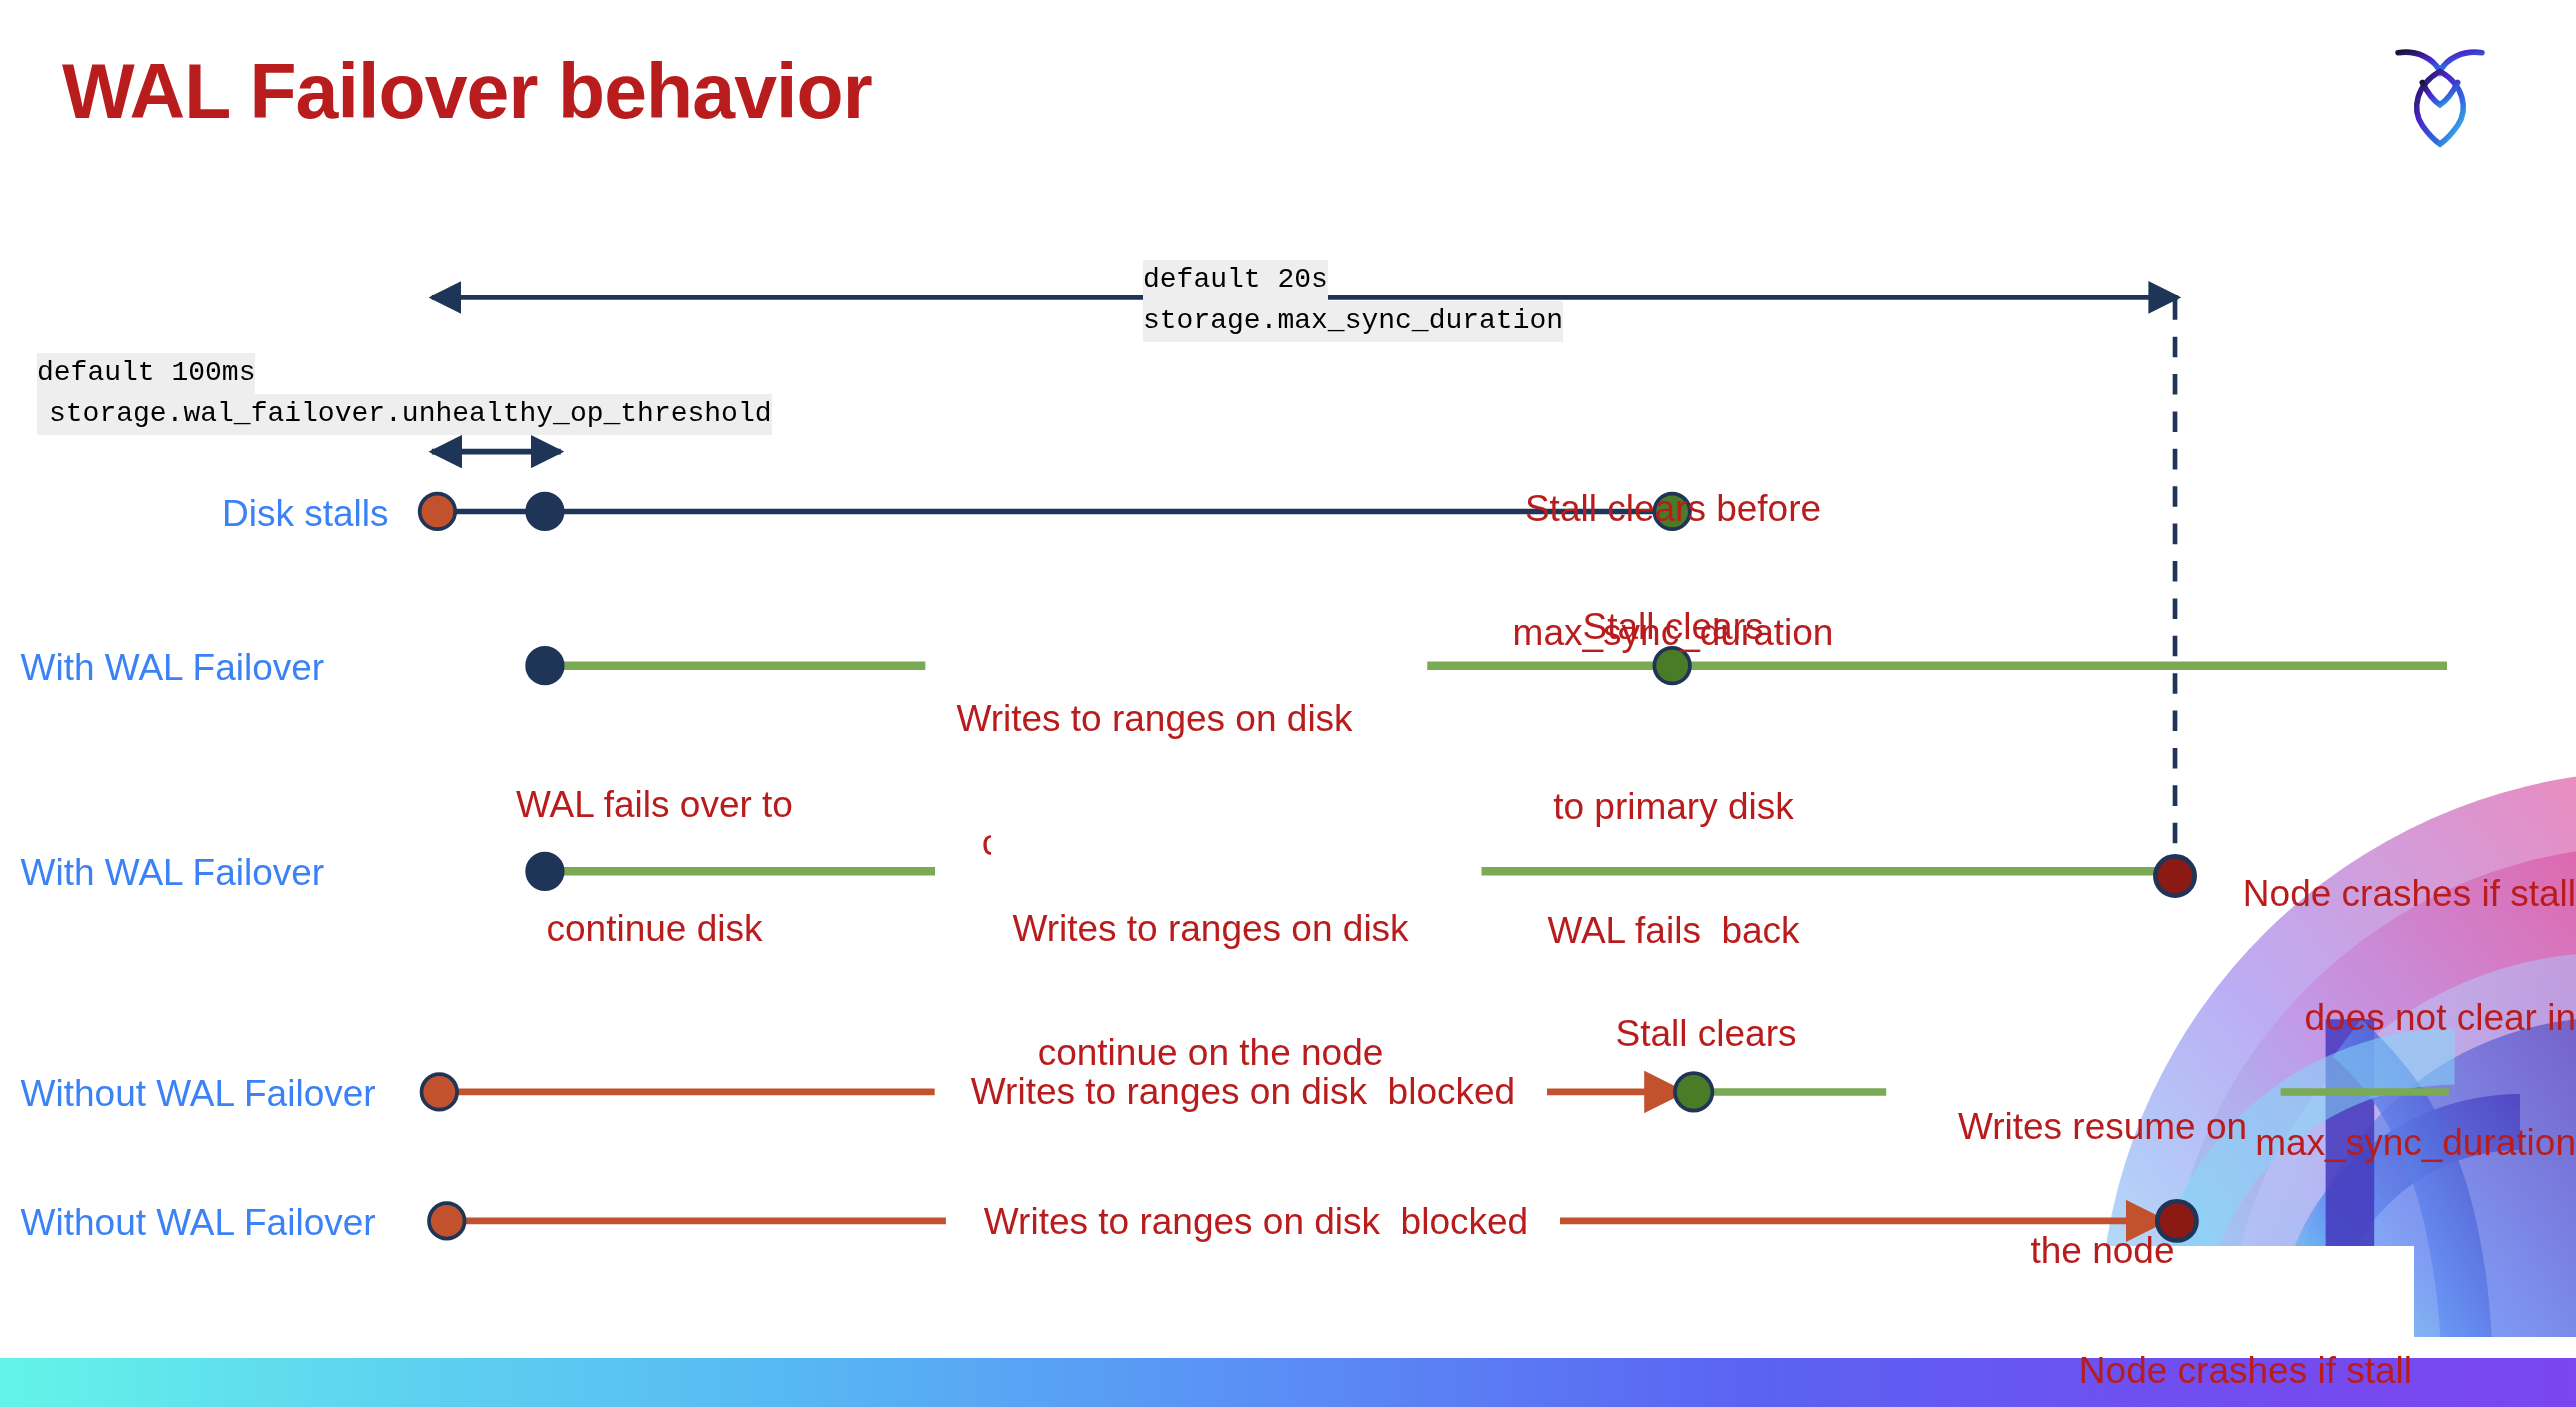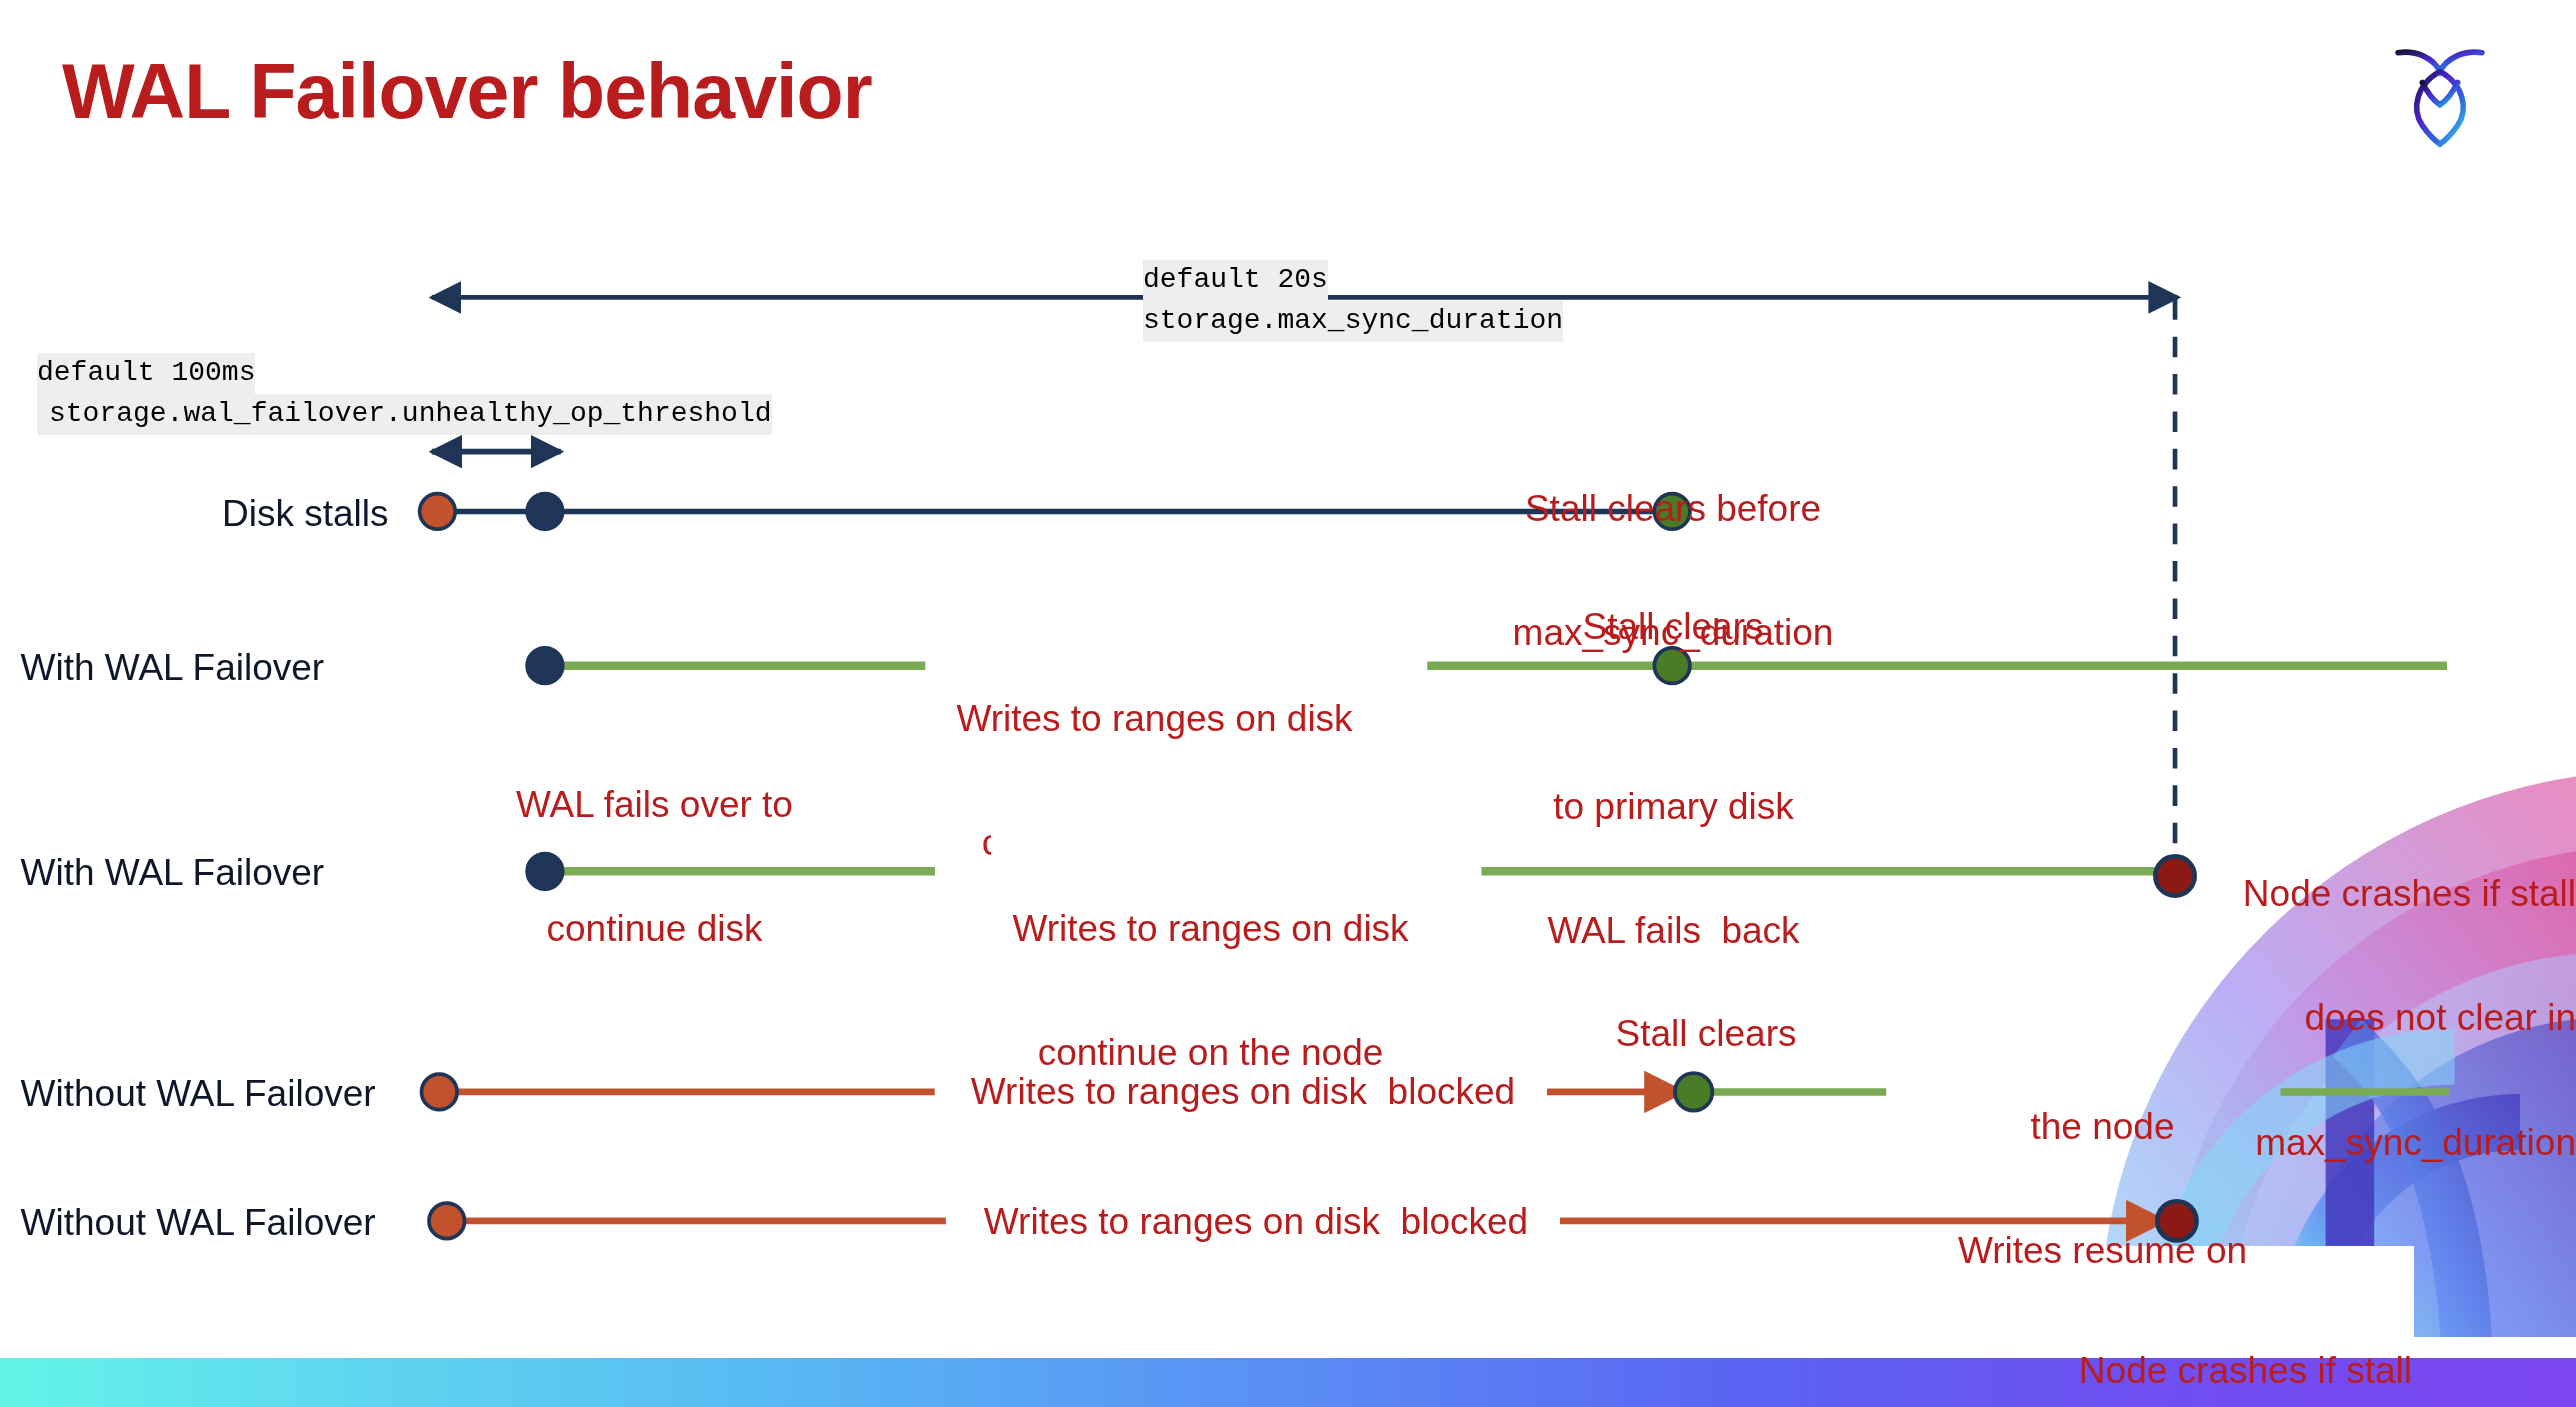--- a/index.html
+++ b/index.html
@@ -38,21 +38,21 @@
 
   
   .lbl { position:absolute; color:#b91c1c; font-size:37px; line-height:1.12; white-space:pre; }
   .lbl.c  { text-align:center; }
   .lbl.l  { text-align:right; }
   .mono {
     position:absolute; font-family:"Liberation Mono", monospace;
     font-size:28px; color:#000000; background:#eeeeee;
     line-height:1.45; white-space:pre;
   }
-  .rowlabel { position:absolute; font-size:37px; color:#0f172a; white-space:nowrap; }
+  .rowlabel { position:absolute; font-size:37px; color:#3b82f6; white-space:nowrap; }
 </style>
 </head>
 <body>
 
 <div id="stage">
 
   <div class="deco">
     <svg width="654" height="598" viewBox="0 0 700 640" xmlns="http://www.w3.org/2000/svg">
       <defs>
         <linearGradient id="gA" x1="0" y1="1" x2="1" y2="0">
@@ -219,22 +219,22 @@
     <div>Node crashes if stall</div>
     <div>does not clear in</div>
     <div>max_sync_duration</div>
   </div>
 
   <div class="lbl c" style="left:939px; top:1071px; width:608px; background:#fff;">Writes to ranges on disk  blocked</div>
 
   <div class="lbl c" style="left:1580px; top:1013px; width:252px;">Stall clears</div>
 
   <div class="lbl c" style="left:1925px; top:1023px; width:355px;">
+    <div>Writes resume on</div>
     <div>the node</div>
-    <div>Writes resume on</div>
   </div>
 
   <div class="lbl c" style="left:952px; top:1201px; width:608px; background:#fff;">Writes to ranges on disk  blocked</div>
 
   <div class="lbl l" style="left:2019px; top:1267px; width:393px;">
     <div>Node crashes if stall</div>
     
     
   </div>
 

